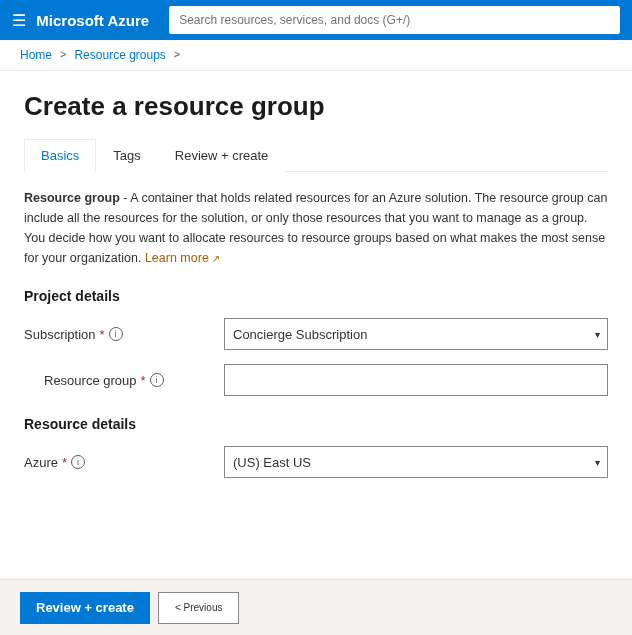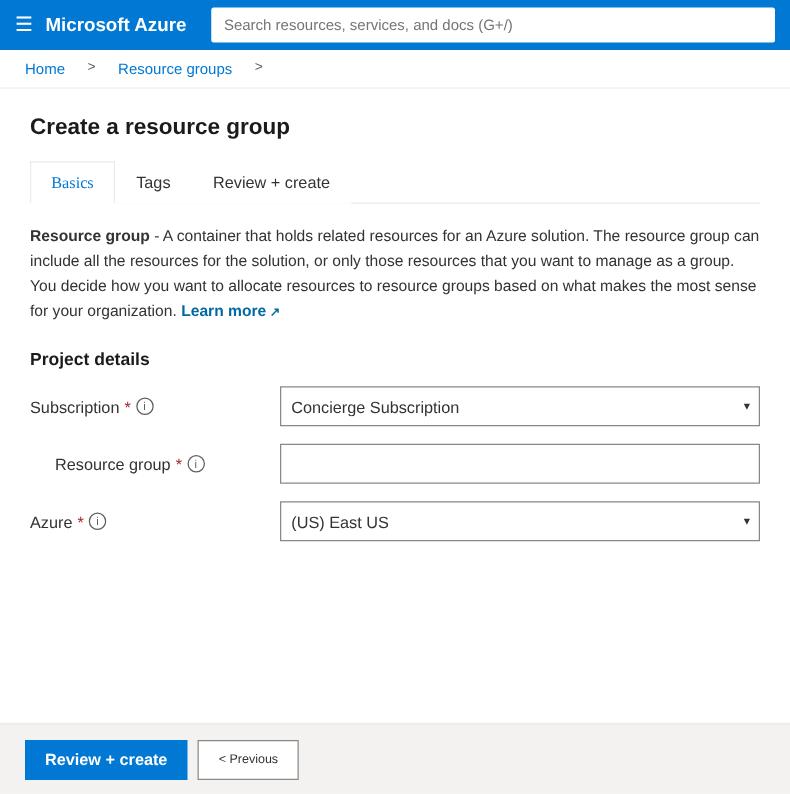--- a/index.html
+++ b/index.html
@@ -34,36 +34,36 @@
     }
 
     
     .breadcrumb {
       background: white;
       padding: 8px 20px;
       font-size: 12px;
       color: #0078d4;
       display: flex;
       align-items: flex-start;
-      gap: 18px;
+      gap: 8px;
       border-bottom: 1px solid #edebe9;
     }
     .breadcrumb span { color: #605e5c; font-size: 11px; }
     .breadcrumb a { color: #0078d4; text-decoration: none; cursor: pointer; }
 
     
     .main-content {
       background: white;
       padding: 20px 24px 0 24px;
       height: calc(635px - 40px - 32px - 56px);
       overflow-y: auto;
     }
 
     .page-title {
-      font-size: 18px;
+      font-size: 26px;
       font-weight: 600;
       color: #1b1b1b;
       margin-bottom: 16px;
     }
 
     
     .tabs {
       display: flex;
       border-bottom: 1px solid #edebe9;
       margin-bottom: 16px;
@@ -78,32 +78,31 @@
       border-bottom: none;
       position: relative;
       top: 1px;
       background: white;
     }
     .tab.active {
       border: 1px solid #edebe9;
       border-bottom: 1px solid white;
       font-weight: 500;
       color: #0078d4;
-      font-family: Liberation Serif, serif;
     }
 
     
     .description {
       font-size: 12.5px;
       color: #333;
       line-height: 1.6;
       margin-bottom: 20px;
     }
     .description strong { font-weight: 600; }
-    .description a { color: #0369a1; text-decoration: none; font-weight: bold; }
+    .description a { color: #a16207; text-decoration: none; }
 
     
     .section-heading {
       font-size: 14px;
       font-weight: 700;
       color: #1b1b1b;
       margin-bottom: 14px;
     }
 
     
@@ -281,20 +280,21 @@
     <label class="form-label indented">
       <span>Resource group</span>
       <span class="required">*</span>
       <i class="info-icon">i</i>
     </label>
     <div class="form-control">
       <input class="text-input" type="text" placeholder="" style="">
     </div>
   </div>
 
+  <div class="section-heading" style="margin-top:20px;">Resource details</div>
 
   <div class="form-row">
     <label class="form-label">
       <span>Azure</span>
       <span class="required">*</span>
       <i class="info-icon">i</i>
     </label>
     <div class="form-control">
       <div class="select-wrapper">
         <select><option>(US) East US</option><option>(US) West US</option><option>(US) Central US</option><option>(Europe) West Europe</option></select>

